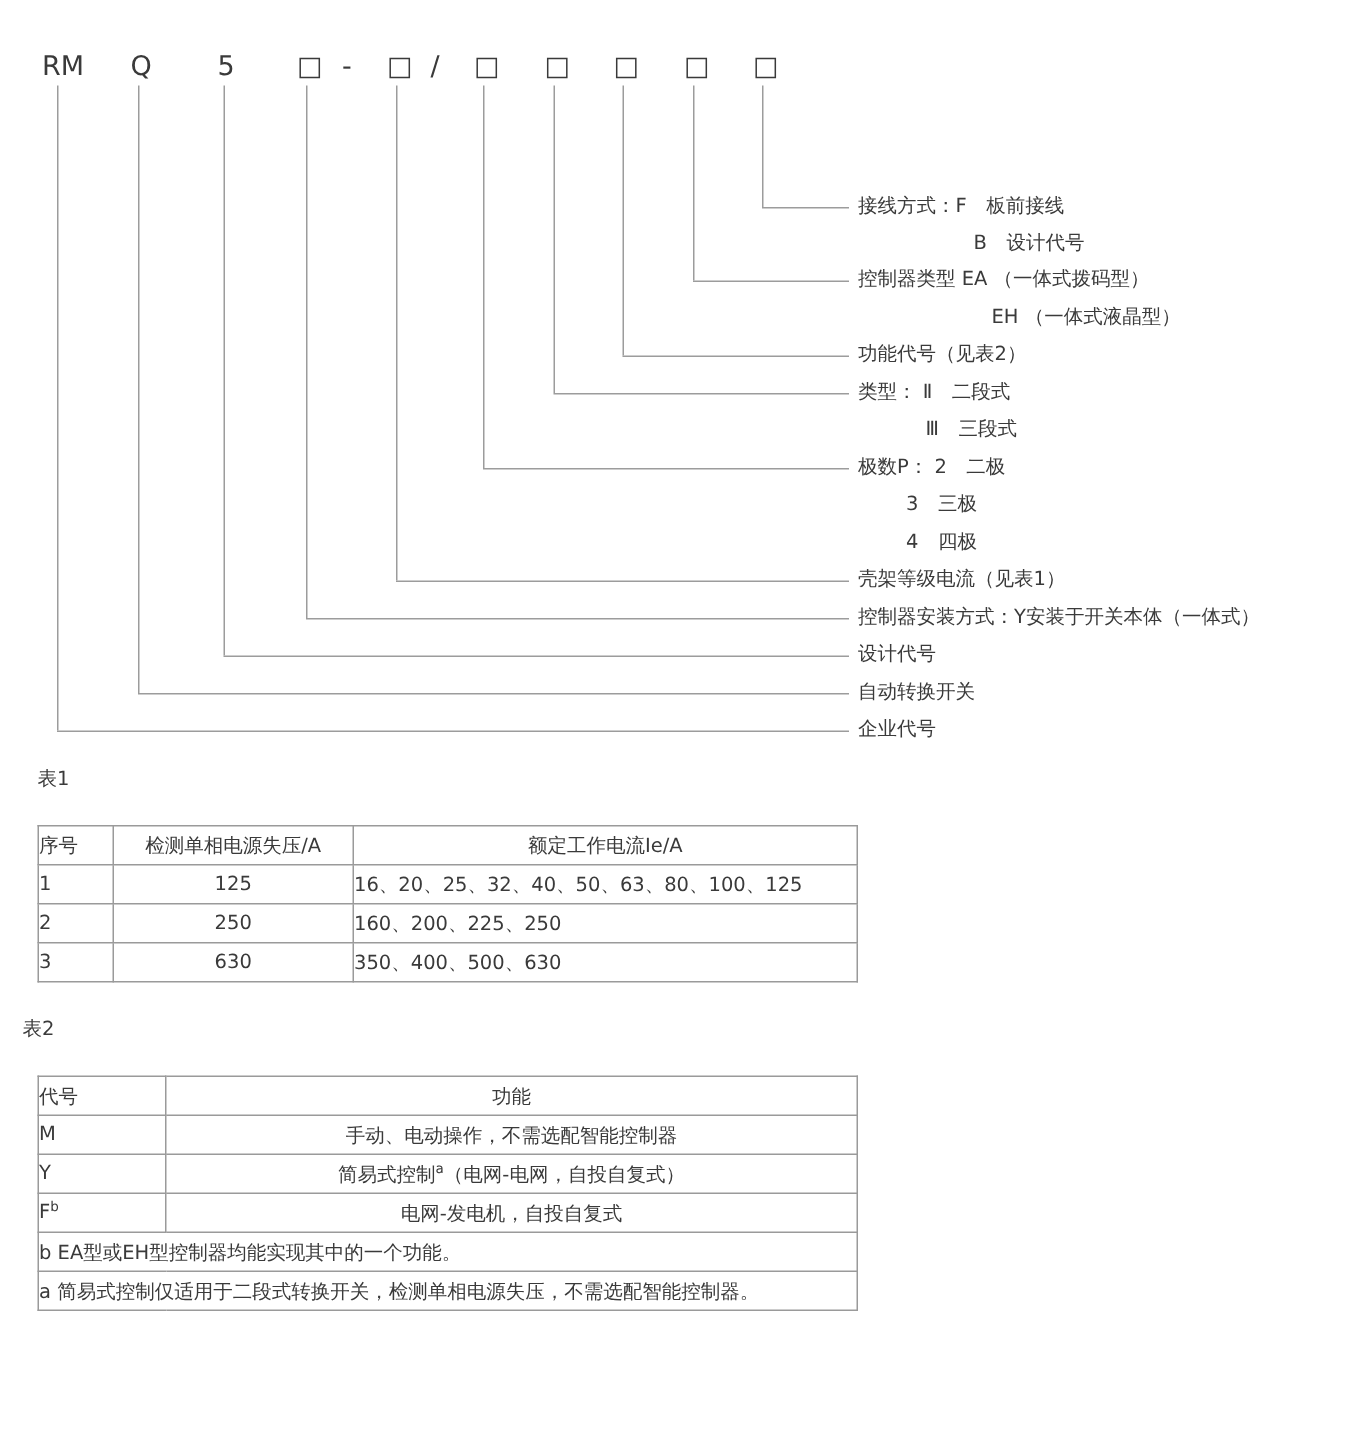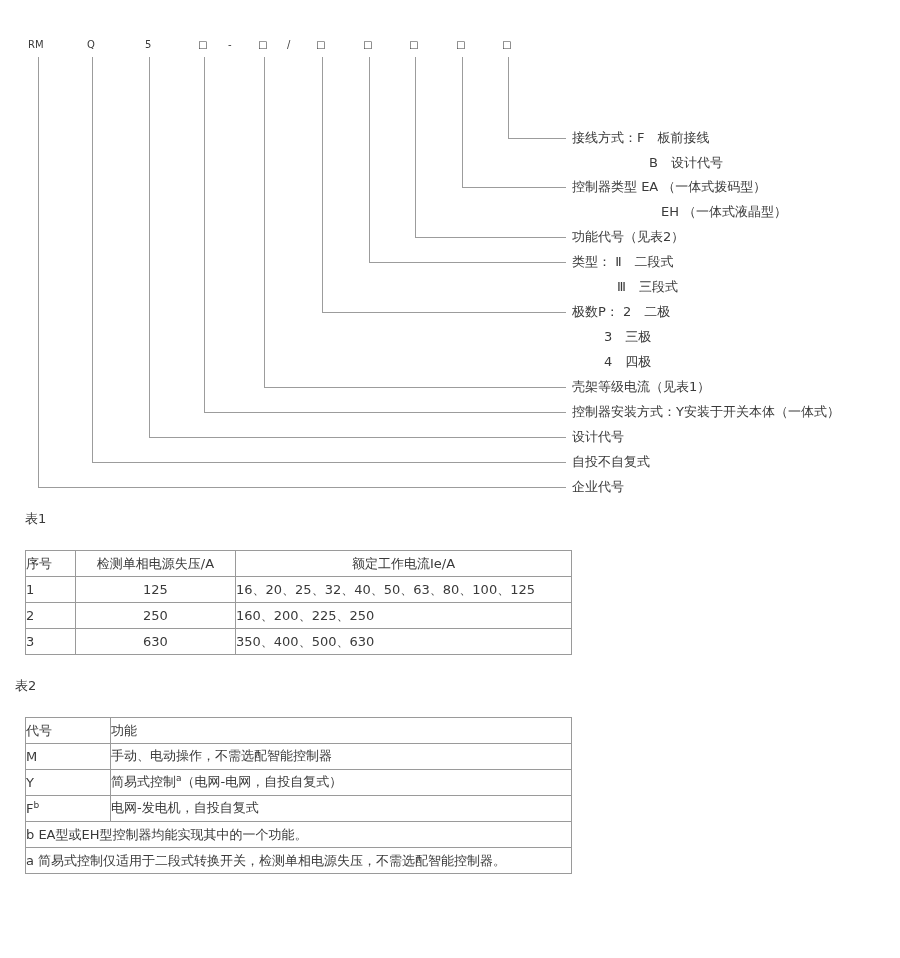--- a/index.html
+++ b/index.html
@@ -1,31 +1,31 @@
 <!DOCTYPE html>
 <html><head>
 <meta charset="utf-8">
 <style>
   html,body{margin:0;padding:0;background:#ffffff;}
   .page{
     position:relative;width:900px;height:958px;background:#ffffff;
     font-family:"DejaVu Sans","Liberation Sans",sans-serif;
     color:#3a3a3a;overflow:hidden;
   }
-  .mchar{position:absolute;top:36px;font-size:10px;line-height:18px;white-space:pre;}
+  .mchar{position:absolute;top:36px;font-size:18px;line-height:18px;white-space:pre;}
   .vline{position:absolute;width:0;border-left:1px solid #9c9c9c;}
   .hline{position:absolute;height:0;border-top:1px solid #9c9c9c;}
   .dlabel{position:absolute;font-size:13px;line-height:16px;white-space:pre;transform:translateY(-50%);}
   .caption{position:absolute;font-size:13px;}
   table.tbl{position:absolute;border-collapse:collapse;table-layout:fixed;font-size:13px;color:#3a3a3a;}
   table.tbl td{border:1px solid #9a9a9a;height:25px;padding:0;font-weight:normal;white-space:nowrap;overflow:hidden;}
   .pl7{padding-left:7px;margin-top:12px;}
   .pl8{padding-left:8px;}
   .pl12{padding-left:12px;}
-  .pl40{padding-left:40px;}
+  .pl40{padding-left:40px;text-align:center;}
   .pl5{padding-left:5px;}
   .ctr{text-align:center;}
   .sup{font-size:9px;vertical-align:super;}
 </style>
 </head>
 <body>
 
 <div class="page">
 
   <span class="mchar" style="left:28px">RM</span>
@@ -69,21 +69,21 @@
   <div class="dlabel" style="left:661px;top:212px">EH （一体式液晶型）</div>
   <div class="dlabel" style="left:572px;top:237px">功能代号（见表2）</div>
   <div class="dlabel" style="left:572px;top:262px">类型： Ⅱ　二段式</div>
   <div class="dlabel" style="left:617px;top:287px">Ⅲ　三段式</div>
   <div class="dlabel" style="left:572px;top:312px">极数P： 2　二极</div>
   <div class="dlabel" style="left:604px;top:337px">3　三极</div>
   <div class="dlabel" style="left:604px;top:362px">4　四极</div>
   <div class="dlabel" style="left:572px;top:387px">壳架等级电流（见表1）</div>
   <div class="dlabel" style="left:572px;top:412px">控制器安装方式：Y安装于开关本体（一体式）</div>
   <div class="dlabel" style="left:572px;top:437px">设计代号</div>
-  <div class="dlabel" style="left:572px;top:462px">自投不自复式</div>
+  <div class="dlabel" style="left:572px;top:462px">自动转换开关</div>
   <div class="dlabel" style="left:572px;top:487px">企业代号</div>
 
   <div class="caption" style="left:25px;top:510px">表1</div>
   <table class="tbl" style="left:25px;top:550px;width:546px">
     <colgroup>
         <col style="width:50px">
         <col style="width:160px">
         <col style="width:336px">
       </colgroup>
     <tbody>

